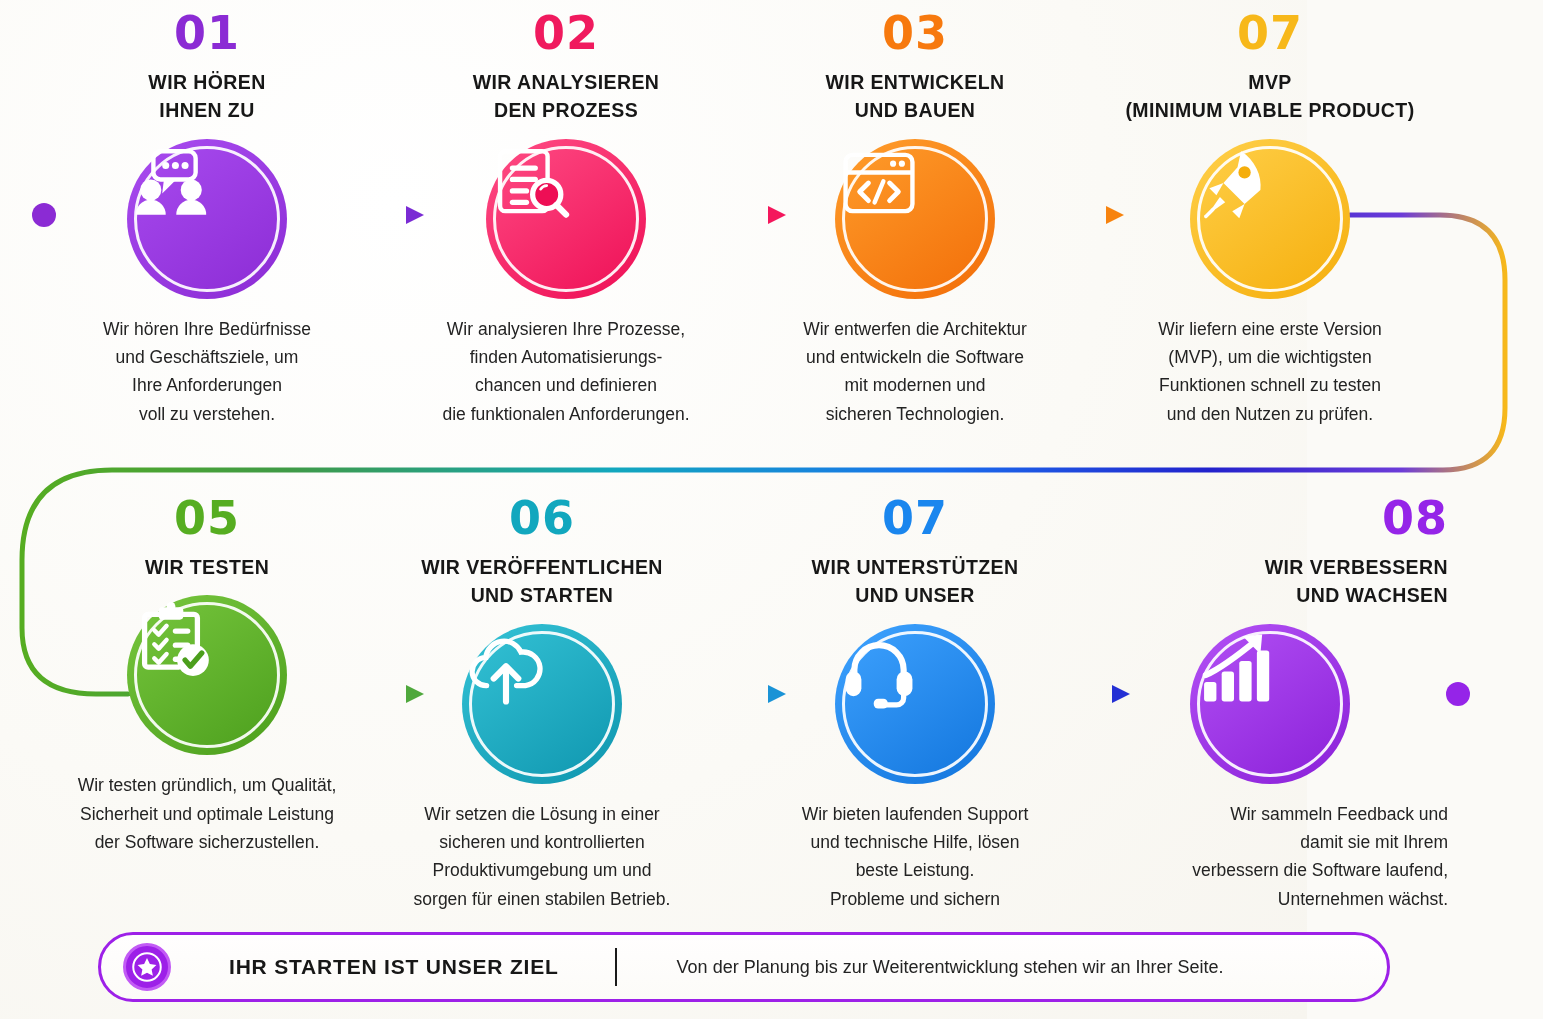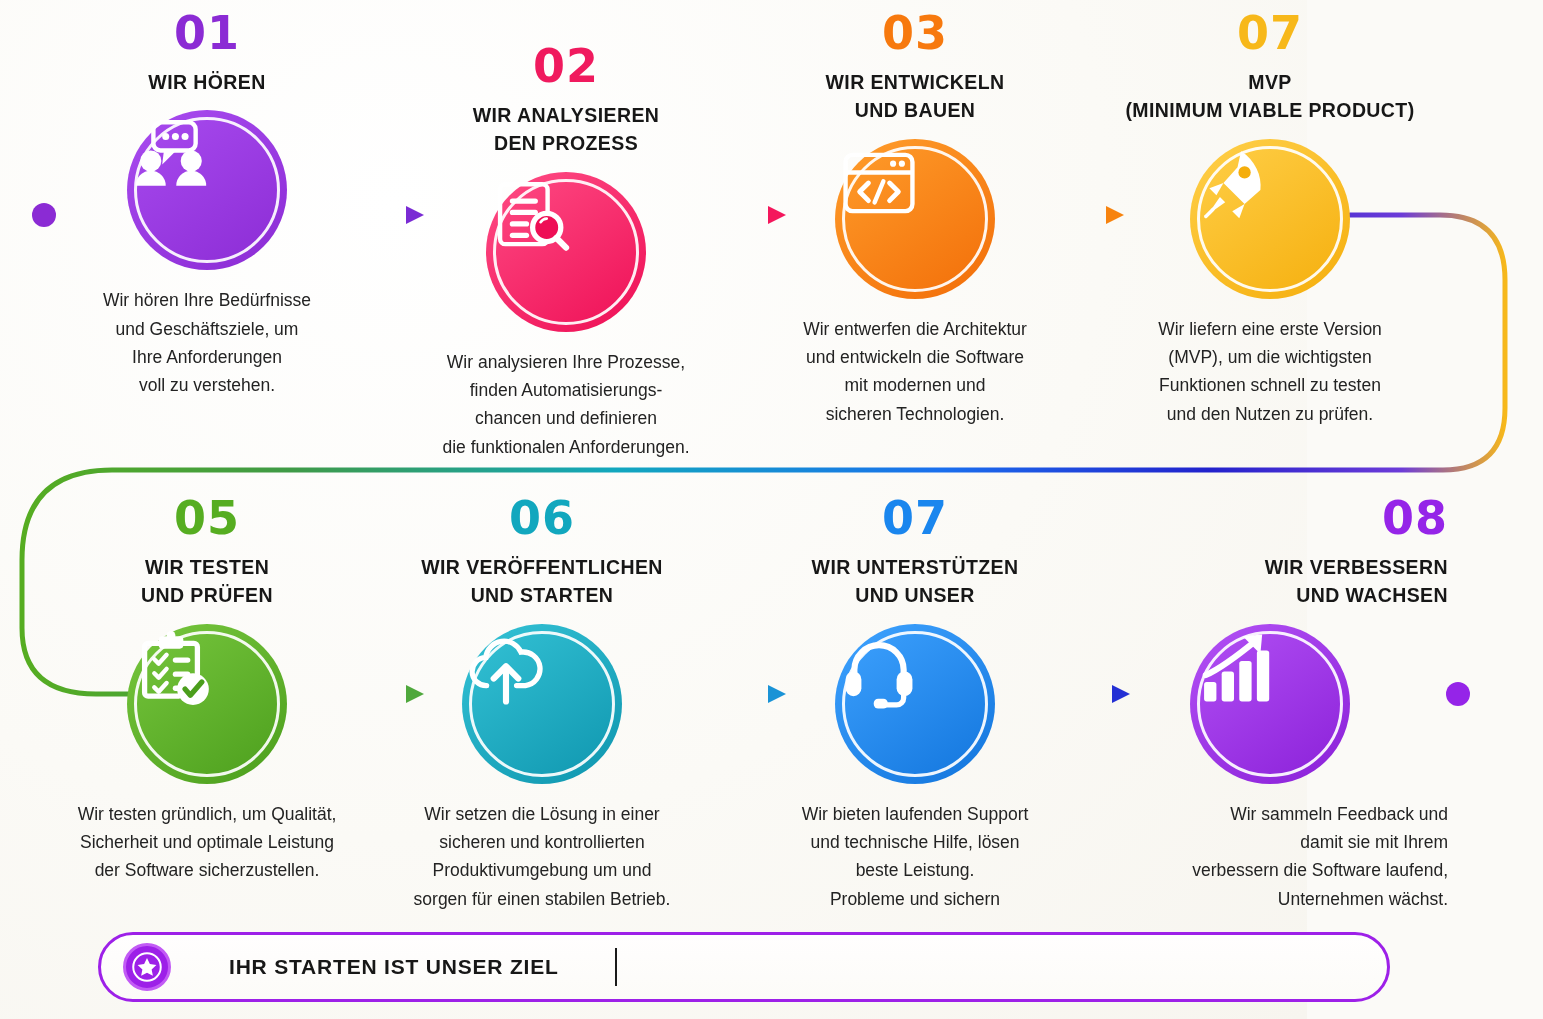--- a/index.html
+++ b/index.html
@@ -186,20 +186,21 @@
     <line x1="1350" y1="694" x2="1450" y2="694" stroke="url(#g9)" stroke-width="5"></line>
     <circle cx="1458" cy="694" r="12" fill="#9524E8"></circle>
   </svg>
 
   <div class="row row1">
 
     <div class="step" style="left:29px; top:10px;">
       <div class="step-num" style="color:#8B2BD4;">01</div>
       <div class="step-title">
         <span class="t1">WIR HÖREN</span>
+        <span class="t2">IHNEN ZU</span>
       </div>
       <div class="circle-wrap">
         <div class="circle-outer" style="background:linear-gradient(145deg,#A94CF0,#8B2BD4);"></div>
         <div class="circle-ring"></div>
         <div class="icon-holder">
           <svg viewBox="0 0 100 100" fill="none">
             <rect x="30" y="14" width="48" height="32" rx="8" stroke="#fff" stroke-width="5"></rect>
             <path d="M42 46 L40 62 L56 46 Z" fill="#fff"></path>
             <circle cx="44" cy="30" r="4" fill="#fff"></circle>
               <circle cx="55" cy="30" r="4" fill="#fff"></circle>
@@ -213,21 +214,21 @@
       </div>
       <div class="desc">
         <span class="ln">Wir hören Ihre Bedürfnisse</span>
         <span class="ln">und Geschäftsziele, um</span>
         <span class="ln">Ihre Anforderungen</span>
         <span class="ln">voll zu verstehen.</span>
       </div>
     </div>
 
     <div class="step" style="left:388px; top:10px;">
-      <div class="step-num" style="color:#F01A5E;margin-top:33px;">02</div>
+      <div class="step-num" style="color:#F01A5E;">02</div>
       <div class="step-title">
         <span class="t1">WIR ANALYSIEREN</span>
         <span class="t2">DEN PROZESS</span>
       </div>
       <div class="circle-wrap">
         <div class="circle-outer" style="background:linear-gradient(145deg,#FF4D85,#EE0E55);"></div>
         <div class="circle-ring"></div>
         <div class="icon-holder">
           <svg viewBox="0 0 100 100" fill="none">
             <rect x="16" y="14" width="54" height="68" rx="6" stroke="#fff" stroke-width="5"></rect>
@@ -306,21 +307,20 @@
       </div>
     </div>
   </div>
 
   <div class="row row2">
 
     <div class="step" style="left:29px; top:10px;">
       <div class="step-num" style="color:#56AD21;">05</div>
       <div class="step-title">
         <span class="t1">WIR TESTEN</span>
-        <span class="t2">UND PRÜFEN</span>
       </div>
       <div class="circle-wrap">
         <div class="circle-outer" style="background:linear-gradient(145deg,#78C73E,#4B9E1C);"></div>
         <div class="circle-ring"></div>
         <div class="icon-holder">
           <svg viewBox="0 0 100 100" fill="none">
             <path d="M24 22 h52 a4 4 0 0 1 4 4 v50 M80 76 v0 M24 22 a4 4 0 0 0 -4 4 v52 a4 4 0 0 0 4 4 h34" stroke="#fff" stroke-width="6" stroke-linecap="round" fill="none"></path>
             <rect x="36" y="14" width="28" height="14" rx="4" fill="#fff"></rect>
             <circle cx="50" cy="13" r="5" fill="#fff"></circle>
             <path d="M31 40 l5 5 l9 -10" stroke="#fff" stroke-width="5" stroke-linecap="round" stroke-linejoin="round" fill="none"></path>
@@ -424,15 +424,16 @@
 
   <div class="footer">
     <div class="footer-badge">
       <svg viewBox="0 0 24 24" fill="none">
         <circle cx="12" cy="12" r="11" fill="#9d20e8" stroke="#fff" stroke-width="1.6"></circle>
         <path d="M12 4.8 L14.3 9.6 L19.5 10.3 L15.7 13.9 L16.7 19 L12 16.5 L7.3 19 L8.3 13.9 L4.5 10.3 L9.7 9.6 Z" fill="#fff"></path>
       </svg>
     </div>
     <div class="footer-headline">IHR STARTEN IST UNSER ZIEL</div>
     <div class="footer-sep"></div>
+    <div class="footer-sub">Von der Planung bis zur Weiterentwicklung stehen wir an Ihrer Seite.</div>
   </div>
 
 </div>
 
 </body></html>

